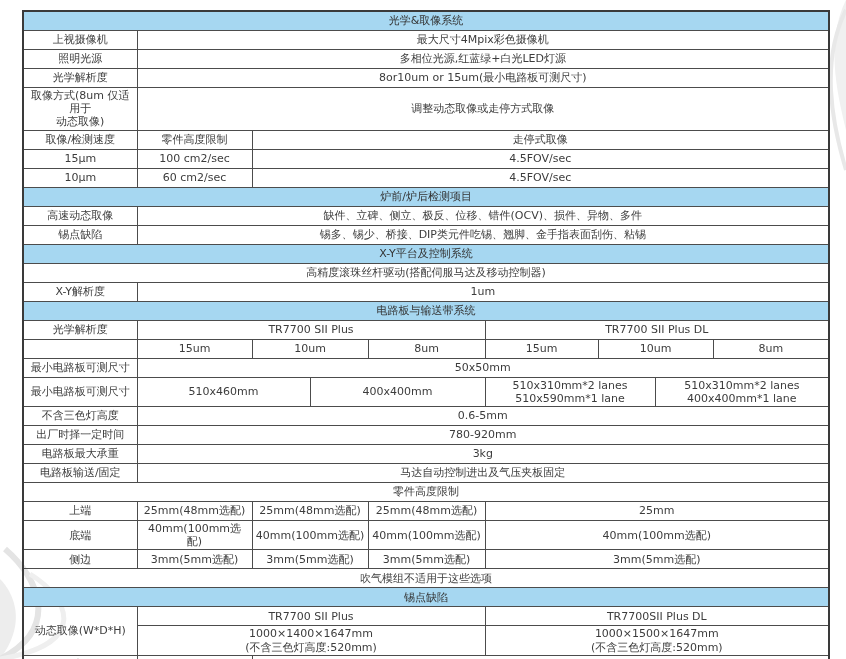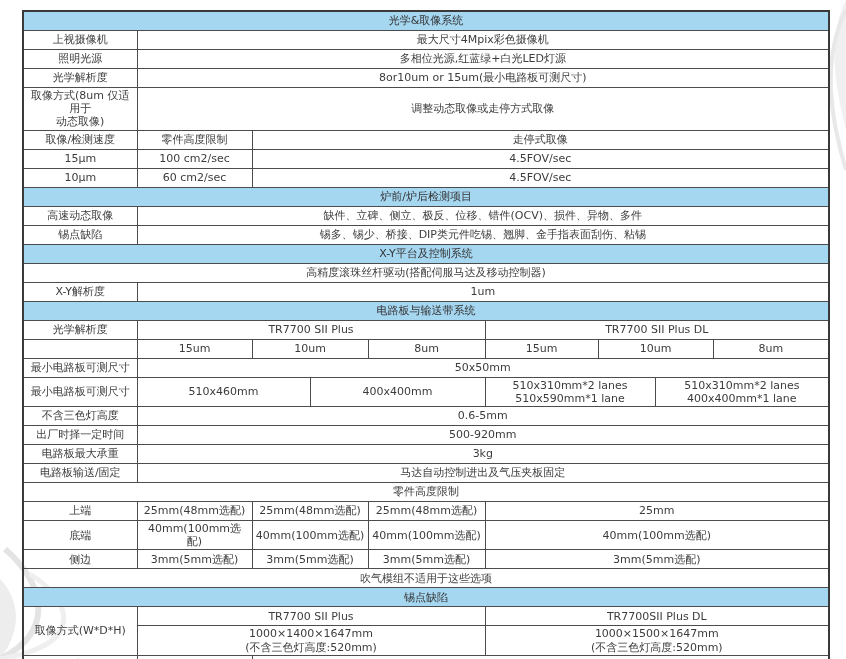--- a/index.html
+++ b/index.html
@@ -147,21 +147,21 @@
 510x590mm*1 lane</td>
           <td colspan="3">510x310mm*2 lanes
 400x400mm*1 lane</td>
         </tr>
         <tr>
           <td>不含三色灯高度</td>
           <td colspan="12">0.6-5mm</td>
         </tr>
         <tr>
           <td>出厂时择一定时间</td>
-          <td colspan="12">500-920mm</td>
+          <td colspan="12">780-920mm</td>
         </tr>
         <tr>
           <td>电路板最大承重</td>
           <td colspan="12">3kg</td>
         </tr>
         <tr>
           <td>电路板输送/固定</td>
           <td colspan="12">马达自动控制进出及气压夹板固定</td>
         </tr>
         <tr>
@@ -188,21 +188,21 @@
           <td colspan="2">3mm(5mm选配)</td>
           <td colspan="6">3mm(5mm选配)</td>
         </tr>
         <tr>
           <td colspan="13">吹气模组不适用于这些选项</td>
         </tr>
         <tr>
           <td colspan="13" class="section">锡点缺陷</td>
         </tr>
         <tr>
-          <td rowspan="2">取像方式(W*D*H)</td>
+          <td rowspan="2">动态取像(W*D*H)</td>
           <td colspan="6">TR7700 SII Plus</td>
           <td colspan="6">TR7700SII Plus DL</td>
         </tr>
         <tr>
           <td colspan="6">1000×1400×1647mm
 (不含三色灯高度:520mm)</td>
           <td colspan="6">1000×1500×1647mm
 (不含三色灯高度:520mm)</td>
         </tr>
         <tr>

